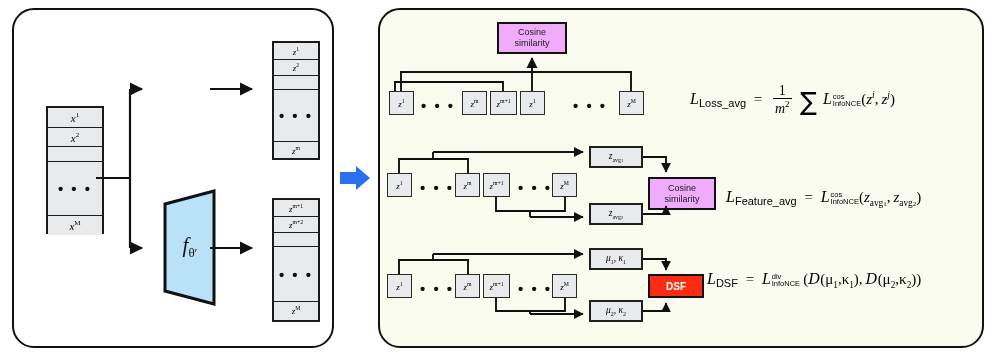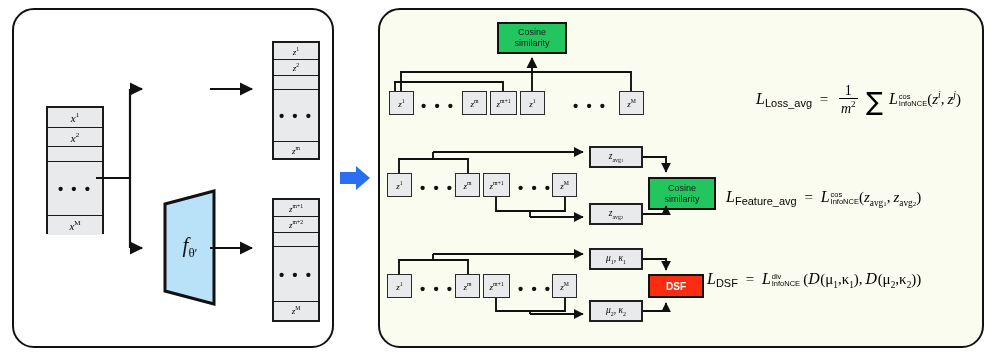--- a/index.html
+++ b/index.html
@@ -22,21 +22,21 @@
   
   .encoder{position:absolute;}
   .encoder svg{display:block;}
   .enc-label{position:absolute;left:0;top:0;width:100%;height:100%;
              display:flex;align-items:center;justify-content:center;
              font-style:italic;font-size:21px;color:#111;pointer-events:none;}
 
   
   .ovl{position:absolute;left:0;top:0;width:996px;height:355px;pointer-events:none;}
 
-  .greenbox{position:absolute;box-sizing:border-box;background:#22c55e;border:2px solid #111;
+  .greenbox{position:absolute;box-sizing:border-box;background:#f0abfc;border:2px solid #111;
             display:flex;align-items:center;justify-content:center;text-align:center;
             font-family:"Liberation Sans",sans-serif;font-size:9px;line-height:1.22;color:#1a1a1a;}
   .redbox{position:absolute;box-sizing:border-box;background:#fa2d12;border:2px solid #111;
           display:flex;align-items:center;justify-content:center;
           font-family:"Liberation Sans",sans-serif;font-size:10px;font-weight:700;color:#fff;}
 
   .zbox{position:absolute;box-sizing:border-box;background:#e8eaec;border:1.8px solid #2a2a2a;
         display:flex;align-items:center;justify-content:center;font-size:9px;}
   .wbox{position:absolute;box-sizing:border-box;background:#e8eaec;border:2px solid #1f1f1f;
         display:flex;align-items:center;justify-content:center;font-size:9.5px;}
@@ -135,21 +135,21 @@
     <span class="mathi">z<span class="sup">m+1</span></span>
     </div>
   <div class="zbox" style="left:520px;top:91px;width:25px;height:24px;">
     <span class="mathi">z<span class="sup">1</span></span>
     </div>
   <div style="position:absolute;left:573px;top:97px;" class="dots">• • •</div>
   <div class="zbox" style="left:619px;top:91px;width:25px;height:24px;">
     <span class="mathi">z<span class="sup">M</span></span>
     </div>
 
-  <div class="eq" style="left:756px;top:84px;">
+  <div class="eq" style="left:690px;top:84px;">
     <span class="bigL">L</span><span class="rm" style="vertical-align:-3px;font-size:11px;">Loss_avg</span>
     <span style="margin:0 4px;">=</span>
     <span class="frac"><span class="num">1</span><span class="den">m<span class="sup">2</span></span></span>
     <span class="sigma">∑</span>
     <span class="bigL">L</span><span class="lsub"><span class="up">cos</span><span class="dn">InfoNCE</span></span><span style="font-size:15px;">(<span class="mathi">z</span><span class="sup" style="font-style:italic;">i</span>, <span class="mathi">z</span><span class="sup" style="font-style:italic;">j</span>)</span>
   </div>
 
   <div class="wbox" style="left:589px;top:146px;width:54px;height:22px;">
     <span class="mathi">z<span class="sub">avg<span style="font-size:.75em;">1</span></span></span>
     </div>

